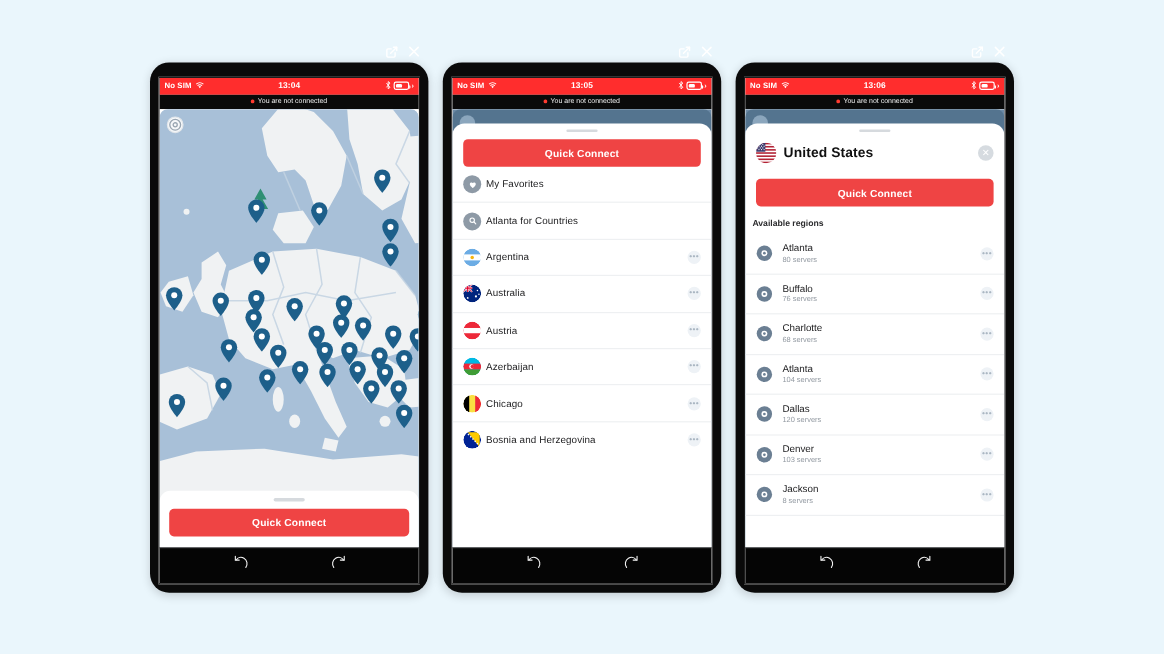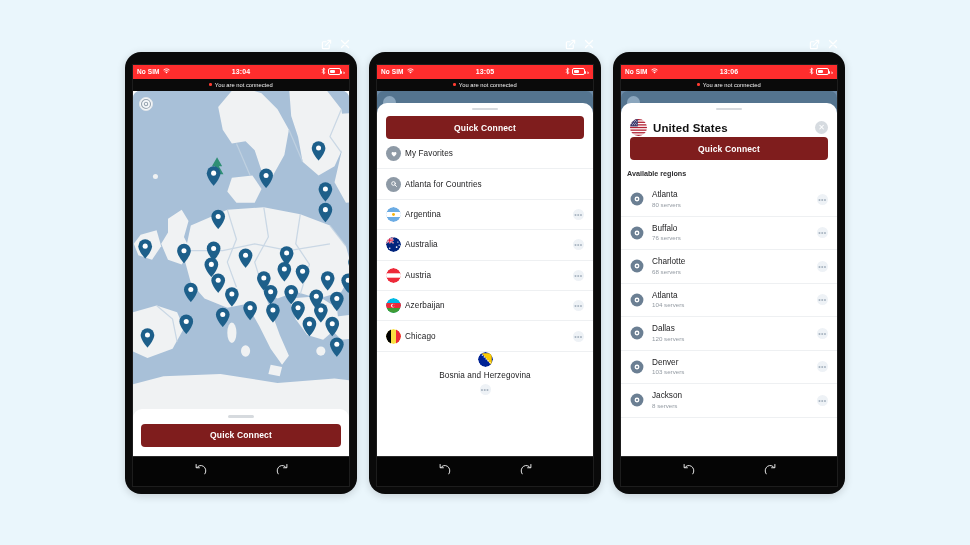--- a/index.html
+++ b/index.html
@@ -96,21 +96,21 @@
   }
   .map-sheet {
     position:absolute; left:0; right:0; bottom:0;
     background:#fff; border-radius:9px 9px 0 0;
     padding: 6px 8px 9px 8px;
   }
   .grabber { width:26px; height:2.5px; background:#d6dade; border-radius:2px; margin:0 auto 6px auto; }
 
   
   .qc-btn {
-    background:#7f1d1d; color:#ffffff;
+    background:#ef4444; color:#ffffff;
     border-radius: 4px;
     height: 23px;
     display:flex; align-items:center; justify-content:center;
     font-size: 8.5px; font-weight: bold;
     letter-spacing: .15px;
     border: none; width:100%;
     font-family: "Liberation Sans", sans-serif;
   }
 
   
@@ -130,36 +130,36 @@
   .sheet-pad { padding: 5px 9px 0 9px; }
 
   .list { flex:1 1 auto; overflow:hidden; }
   .row {
     display:flex; align-items:center;
     height: 30.4px;
     padding: 0 9px;
     border-bottom: 1px solid #eef0f2;
     gap: 4px;
   }
-  .row:last-child { border-bottom: none; flex-direction: column; }
+  .row:last-child { border-bottom: none; }
   .row-ic { flex: 0 0 15px; width:15px; height:15px; border-radius:50%; display:flex; align-items:center; justify-content:center; overflow:hidden;}
   .util-ic { background:#8e9aa6; color:#fff; font-size:8px; line-height:1; }
   .row-lbl { flex:1 1 auto; font-size:8.2px; color:#1c1c1e; letter-spacing:.1px;}
   .row-more {
     flex:0 0 11px; width:11px; height:11px; border-radius:50%;
     background:#eef2f6; color:#aab6c2;
     display:flex; align-items:center; justify-content:center;
     font-size:7px; line-height:1; letter-spacing:.3px;
   }
   .flag { width:15px; height:15px; border-radius:50%; display:block;}
 
   
   .detail-head {
     display:flex; align-items:center; gap:6px;
-    padding: 3px 9px 1px 9px;
+    padding: 3px 9px 13px 9px;
   }
   .detail-flag { width:17px; height:17px; border-radius:50%; flex:0 0 17px;}
   .detail-title { font-size:11.5px; font-weight:bold; color:#111; flex:1 1 auto; letter-spacing:.1px;}
   .close-circle {
     width:13px; height:13px; border-radius:50%;
     background:#d6dbe0; color:#ffffff;
     display:flex; align-items:center; justify-content:center;
     font-size:8px; line-height:1; flex:0 0 13px;
   }
   .section-label { font-size:7.2px; font-weight:bold; color:#2c2c2e; padding: 9px 9px 5px 6px;}

